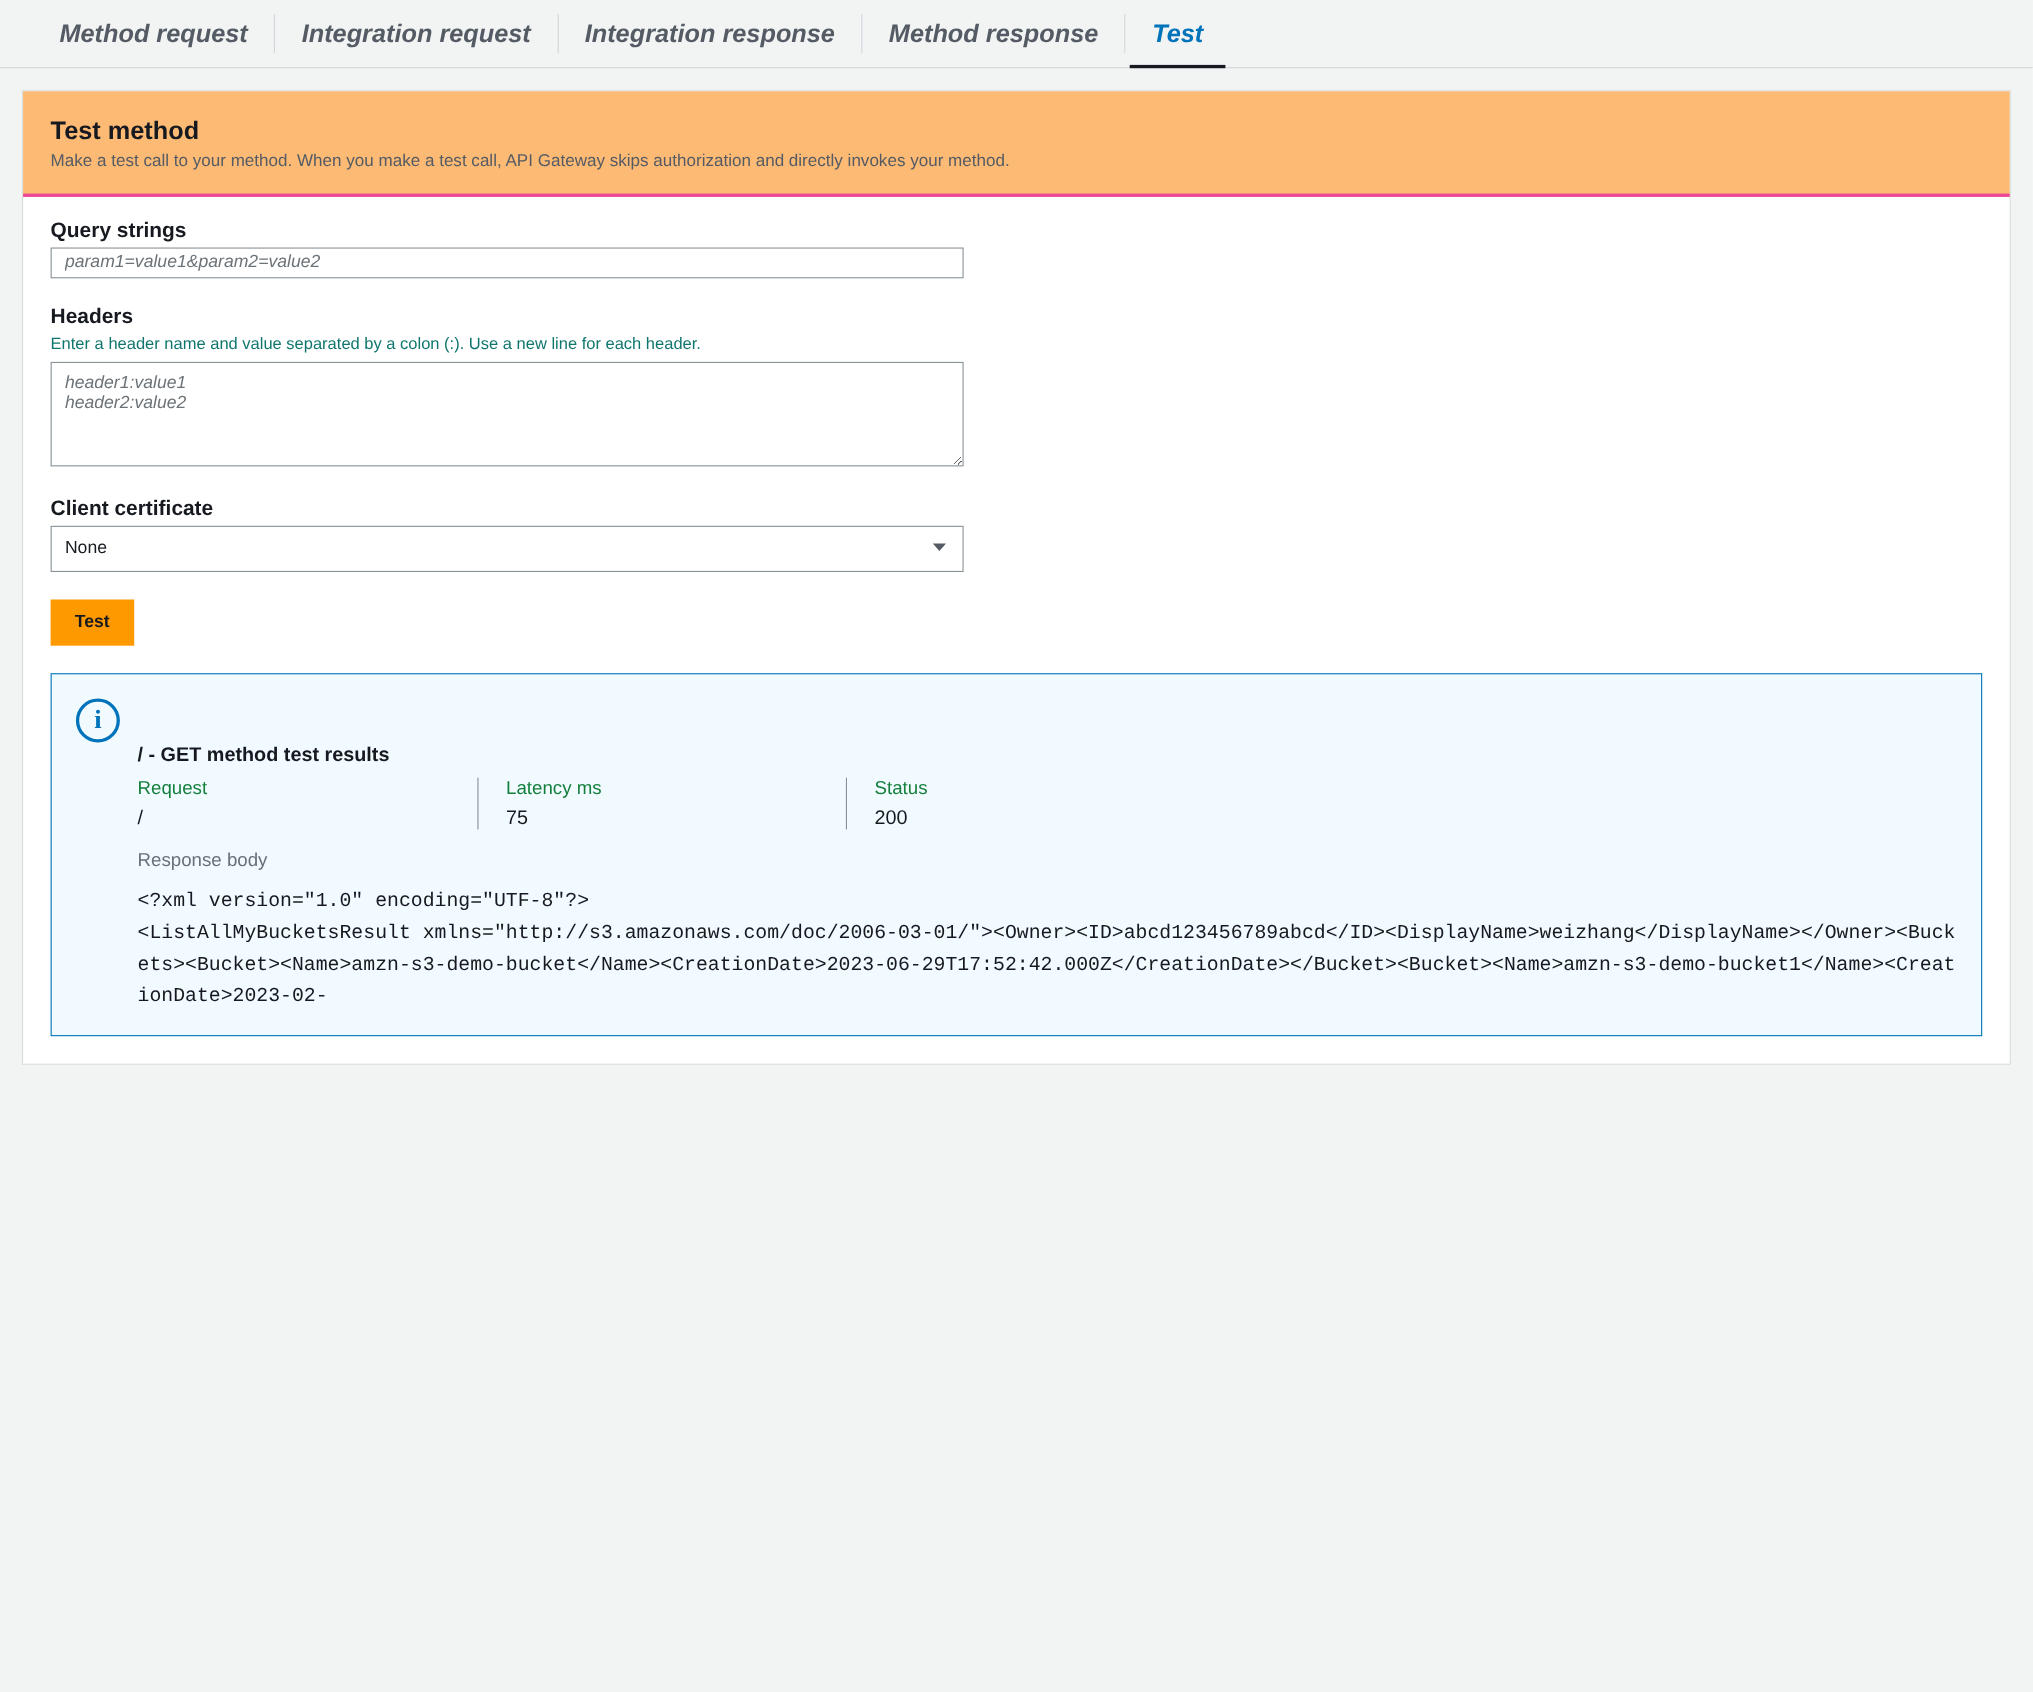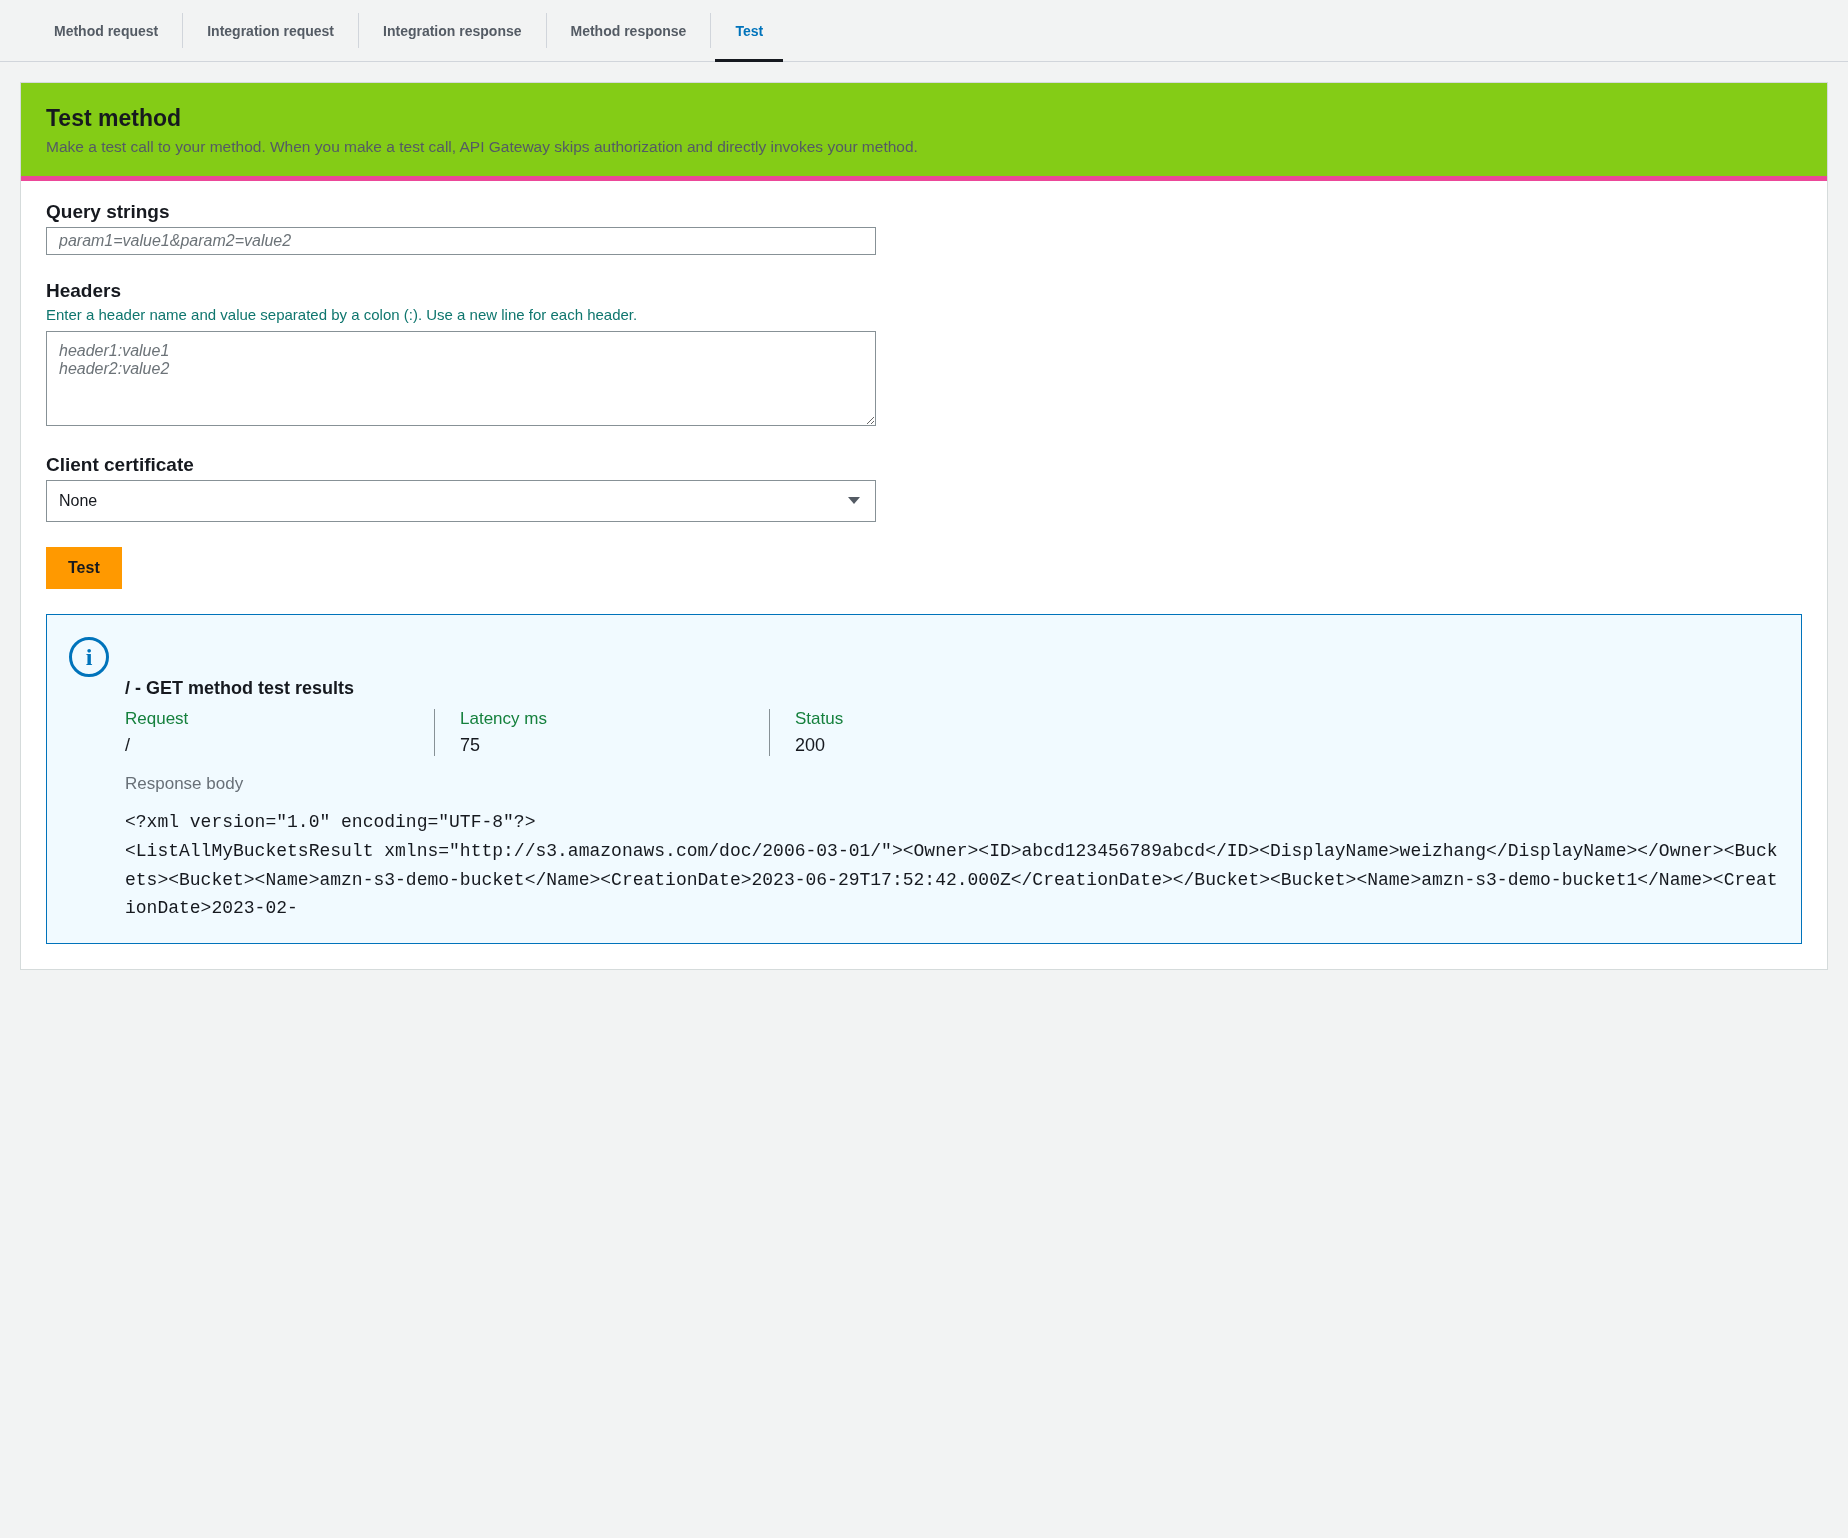--- a/index.html
+++ b/index.html
@@ -18,49 +18,50 @@
     align-items: stretch;
     padding: 0 30px;
     border-bottom: 1px solid #d1d5db;
     height: 62px;
     background: #f2f3f3;
   }
   .tab {
     display: flex;
     align-items: center;
     padding: 0 24px;
-    font-size: 14px;
+    font-size: 23px;
     font-weight: 600;
     color: #545b64;
     cursor: pointer;
     position: relative;
     border-right: 1px solid #d1d5db;
     margin: 13px 0;
+    font-style: italic;
   }
   .tab:last-child { border-right: none; }
   .tab.active { color: #0073bb; }
   .tab.active::after {
     content: "";
     position: absolute;
     left: 4px;
     right: 4px;
     bottom: -14px;
     height: 3px;
     background: #16191f;
   }
 
   .panel {
     margin: 20px;
     background: #fff;
     border: 1px solid #d5dbdb;
   }
   .panel-header {
     padding: 22px 25px 20px 25px;
-    border-bottom: 5px solid #ec4899;
-    background: #84cc16;
+    border-bottom: 3px solid #ec4899;
+    background: #fdba74;
   }
   .panel-title {
     font-size: 23px;
     font-weight: 700;
     margin: 0 0 6px 0;
     color: #16191f;
   }
   .panel-desc {
     font-size: 15.5px;
     color: #545b64;

